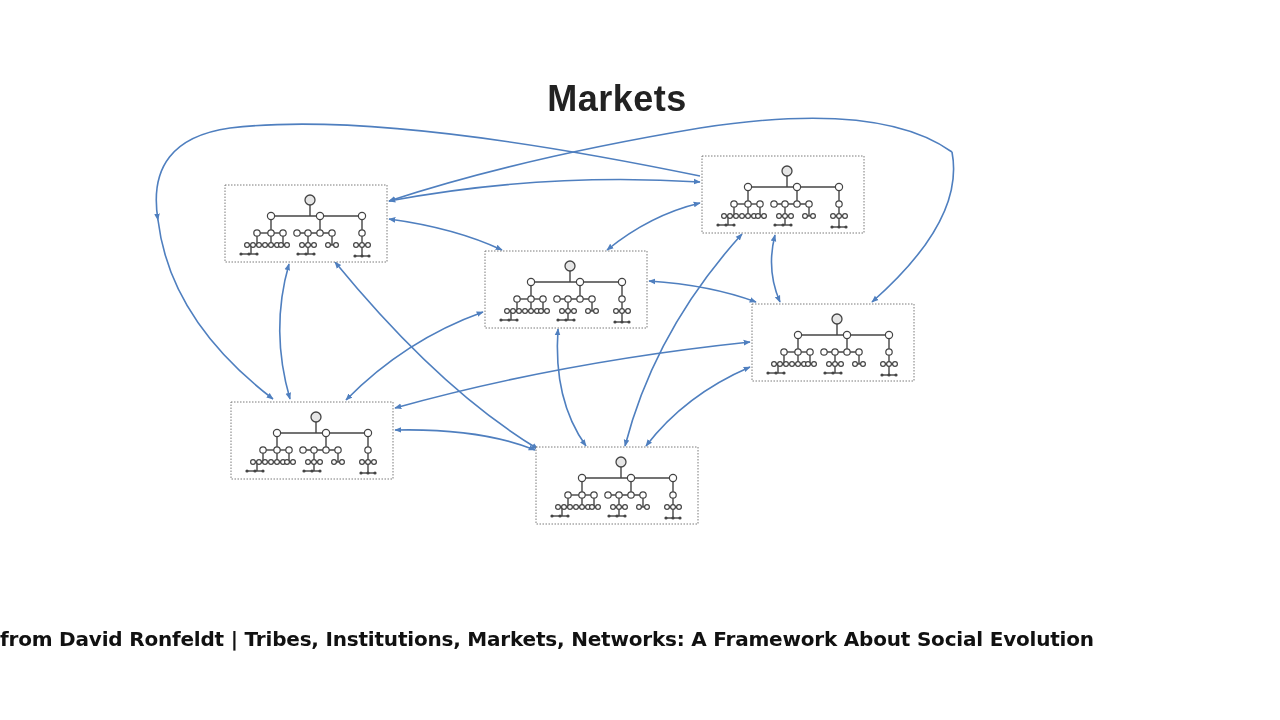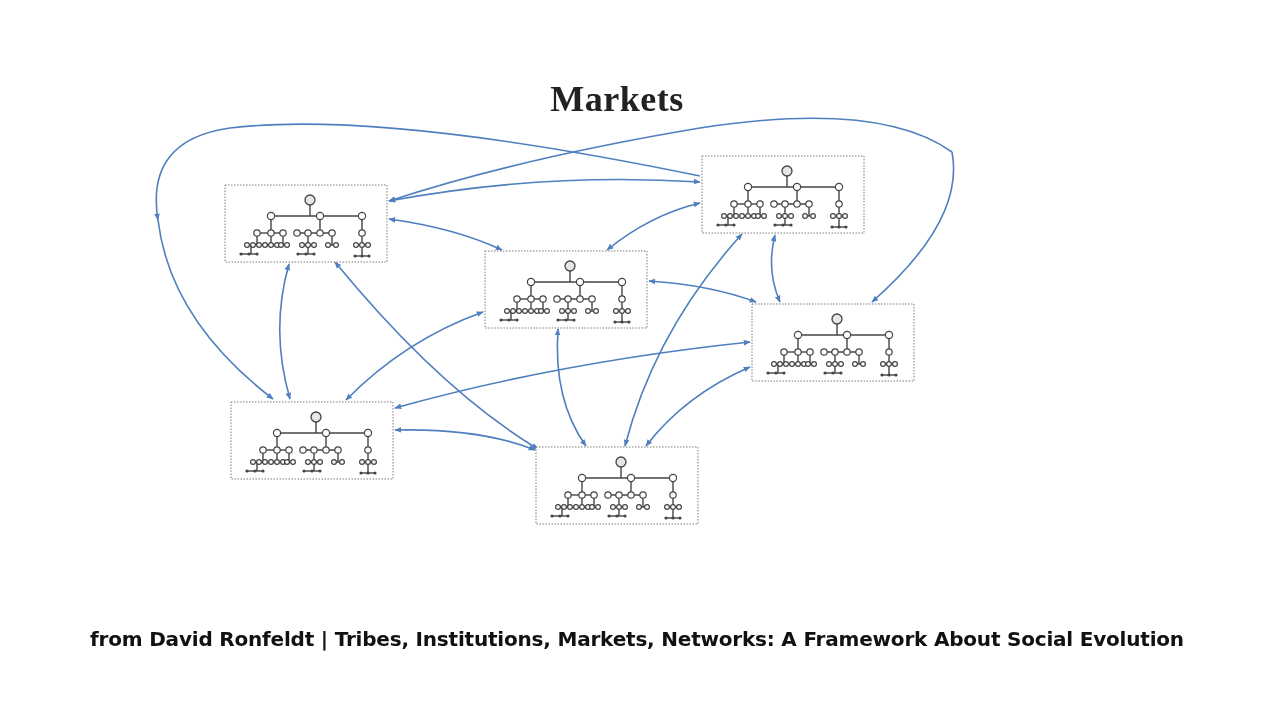--- a/index.html
+++ b/index.html
@@ -1,18 +1,18 @@
 <!DOCTYPE html>
 <html><head>
   <meta charset="utf-8">
   <style>
     html, body { margin: 0; padding: 0; background: #ffffff; }
     body { width: 1280px; height: 720px; position: relative; overflow: hidden; font-family: "Liberation Sans", sans-serif; }
-    .title { position: absolute; left: 0; width: 1234px; top: 78px; text-align: center; font-size: 36px; font-weight: bold; color: #222222; letter-spacing: 0.5px; font-family: Liberation Serif, serif; }
-    .caption { position: absolute; left: 0; width: 1274px; top: 627px; text-align: center; font-size: 20px; font-weight: bold; color: #111111; font-family: "DejaVu Sans", sans-serif; letter-spacing: -0.2px; }
+    .title { position: absolute; left: 0; width: 1234px; top: 78px; text-align: center; font-size: 36px; font-weight: bold; color: #222222; letter-spacing: 0.5px; font-family: Liberation Sans, sans-serif; }
+    .caption { position: absolute; left: 0; width: 1274px; top: 627px; font-size: 20px; font-weight: bold; color: #111111; font-family: "DejaVu Sans", sans-serif; letter-spacing: -0.2px; }
     #diagram { position: absolute; left: 0; top: 0; width: 1280px; height: 720px; }
     .box { fill: #ffffff; stroke: #7a7a7a; stroke-width: 1; stroke-dasharray: 1.5 1.5; }
     .edge { fill: none; stroke: #4f7fbf; stroke-width: 1.6; }
     .tline { stroke: #444444; stroke-width: 1.4; fill: none; }
     .tnode { fill: #ffffff; stroke: #444444; stroke-width: 1.2; }
     .troot { fill: #e6e6e6; stroke: #444444; stroke-width: 1.3; }
     .tdot { fill: #444444; stroke: none; }
   </style>
 </head>
 <body>

